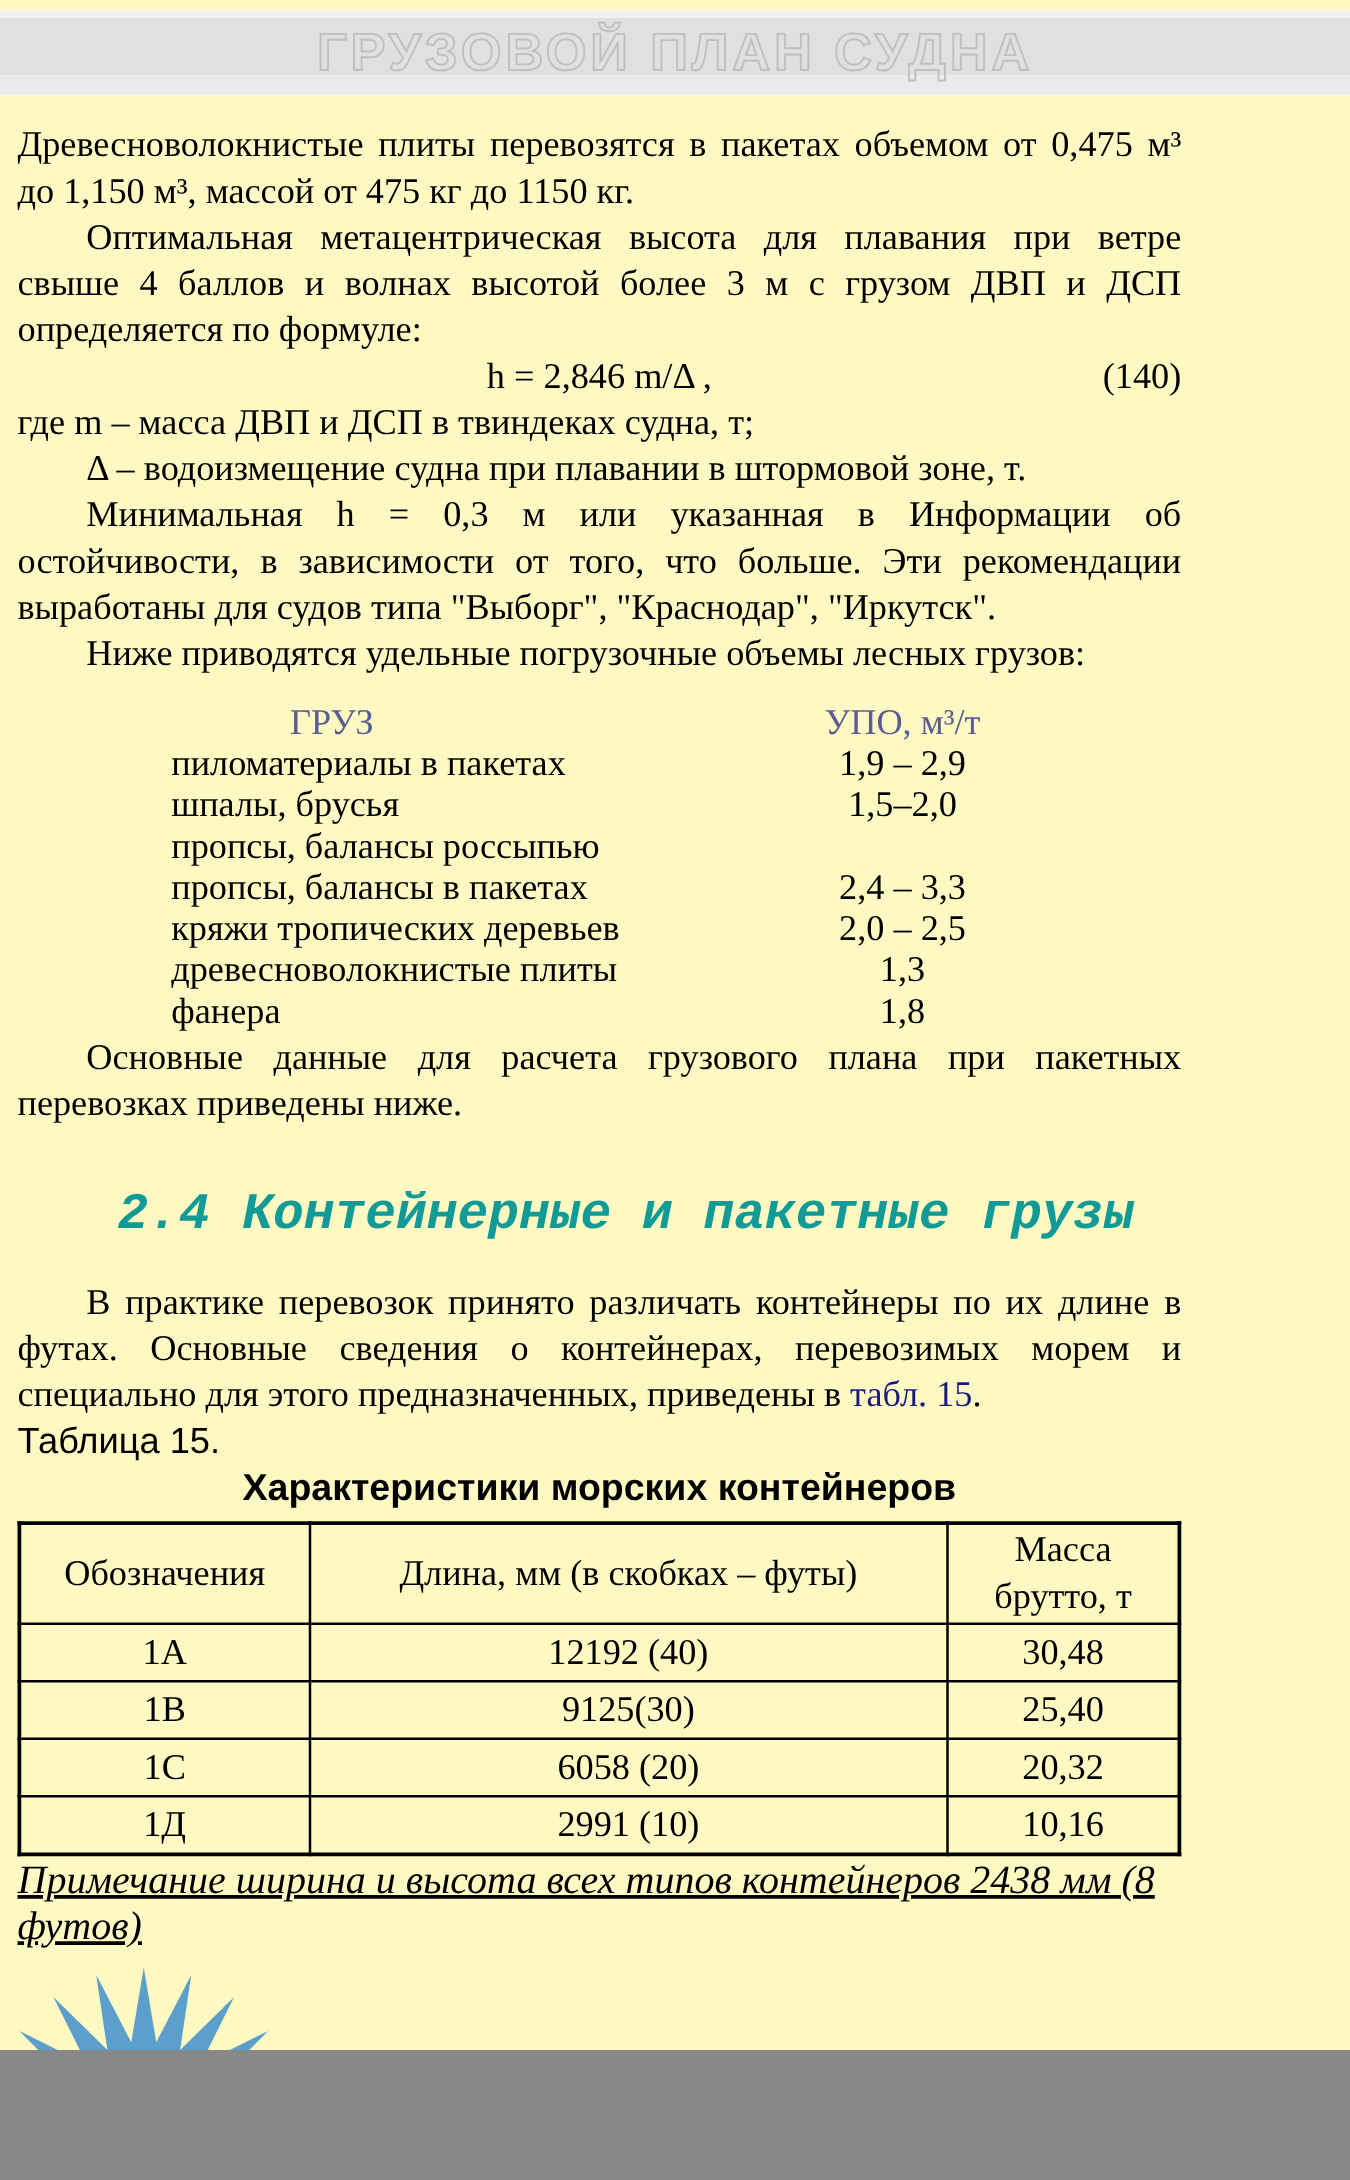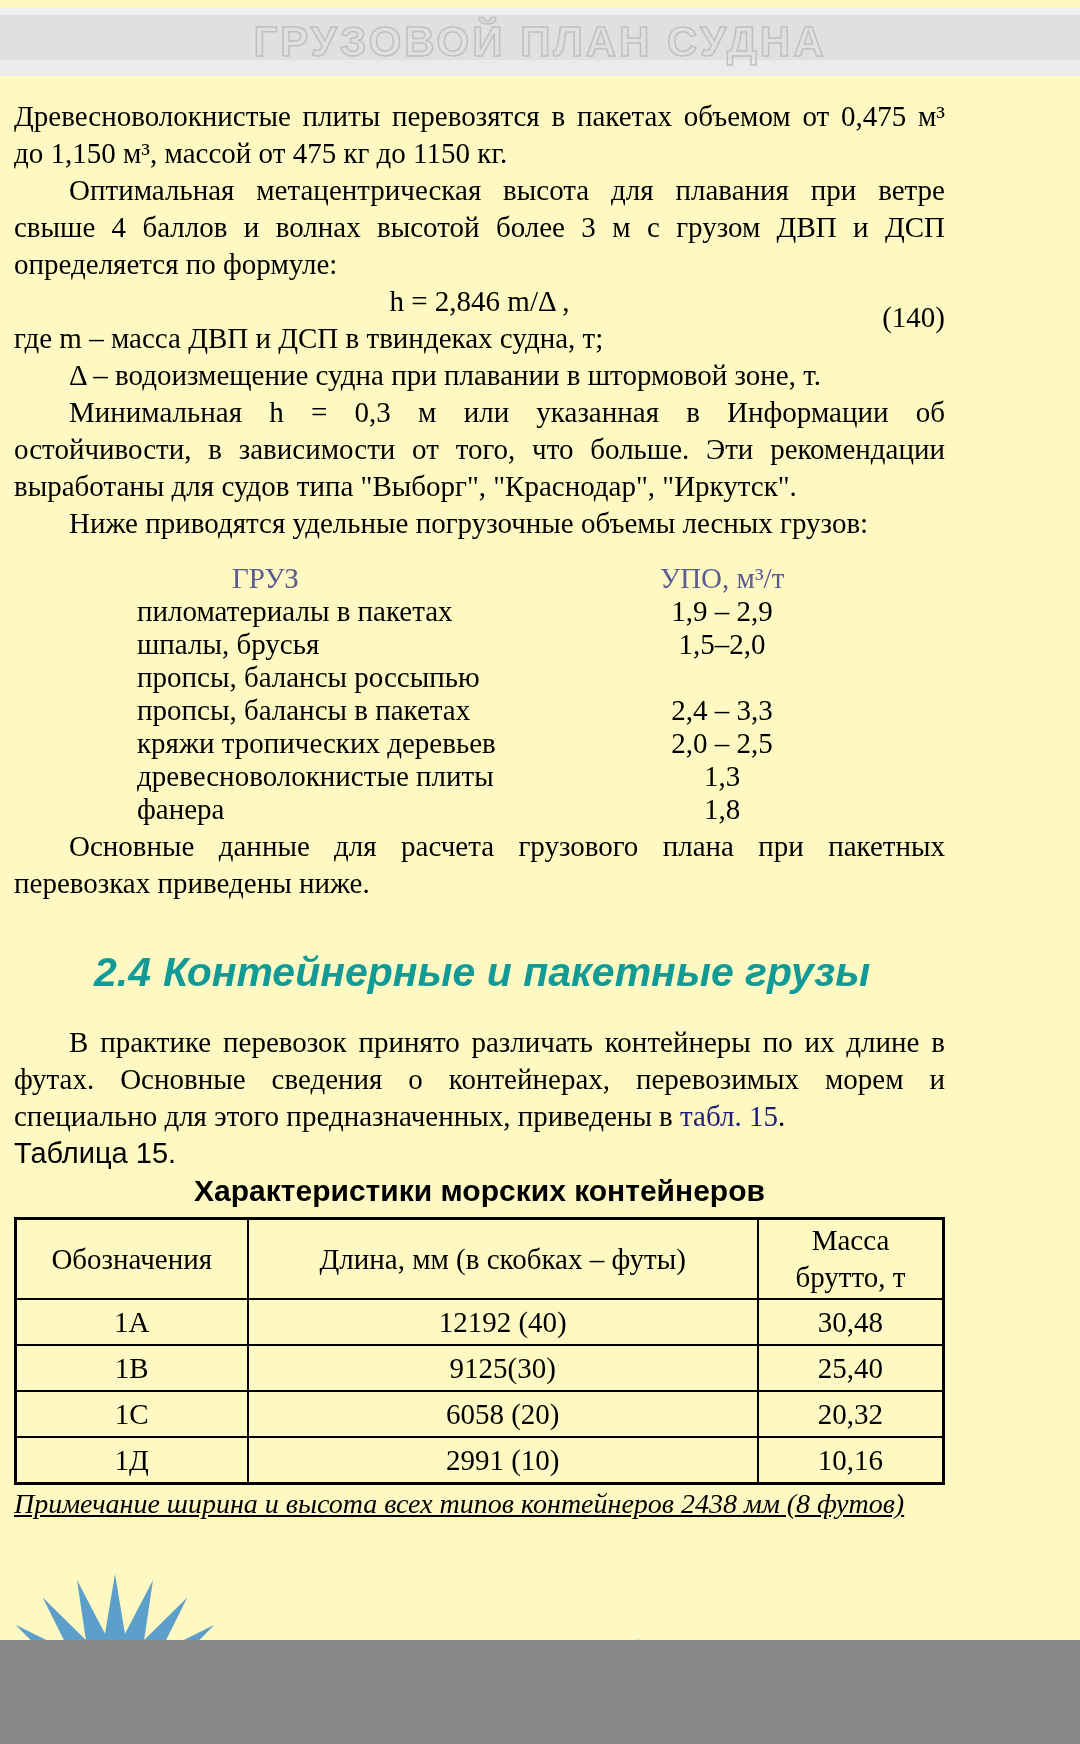--- a/index.html
+++ b/index.html
@@ -21,49 +21,49 @@
   }
   
   .content {
     position:absolute; top:76px; left:0; width:1080px; box-sizing:border-box;
     padding:22px 135px 0 14px;
     font-size:29px; line-height:37px; text-align:justify;
   }
   .content p { margin:0; }
   .ind { text-indent:55px; }
   .formula-row { position:relative; text-align:center; margin:8px 0; text-indent:0; }
-  .formula-num { position:absolute; right:0; top:16px; }
+  .formula-num { position:absolute; right:0; top:0; }
   .delta-line { padding-left:55px; text-indent:0; text-align:left; }
   
   .cargo { margin:6px 0 2px 123px; line-height:33px; text-align:left; }
   .cargo-row { display:flex; }
   .cargo-name { width:460px; }
   .cargo-val { width:250px; text-align:center; }
   .cargo-head { color:#5c5c94;margin-top:20px; }
   .cargo-head .cargo-name { padding-left:95px; box-sizing:border-box; }
   
   .section-h {
-    margin:46px 0 0 80px; display:flex; gap:12px; text-align:left; text-indent:0;
-    font-family:Liberation Sans, sans-serif; font-style:italic; font-weight:bold;
+    margin:46px 0 0 80px; display:flex; gap:26px; text-align:left; text-indent:0;
+    font-family:Liberation Mono, monospace; font-style:italic; font-weight:bold;
     font-size:41px; line-height:48px; color:#129a96;align-items:flex-end;
   }
   .p8 { margin-top:28px !important; }
   .xref { color:#1b1b7e; text-decoration:none; cursor:pointer; }
   
   .tbl-caption { font-family:"Liberation Sans", sans-serif; font-size:29px; margin-top:14px; text-indent:0; }
   .tbl-title  { text-align:center; font-family:"Liberation Sans", sans-serif; font-weight:bold; font-size:30px; margin-top:4px; text-indent:0; }
   table.t15 { width:100%; border-collapse:collapse; margin-top:8px; border:3px solid #000; }
   .t15 th, .t15 td {
     border:2px solid #000; text-align:center; font-weight:normal;
     font-size:29px; padding:2px 6px;
   }
   .t15 th { height:46px; }
   .t15 td { height:40px; }
   .note {
-    margin:16px 0 0 30px; font-style:italic; font-size:28px;
+    margin:16px 0 0 30px; font-style:italic; font-size:32px;
     text-decoration:underline; text-align:left; text-indent:0;
     position:relative; z-index:1;
   }
   
   .footer-band1 { position:absolute; left:0; right:0; top:1650px; height:64px; background:#e2e2e2; }
   .footer-band2 { position:absolute; left:0; right:0; top:1714px; height:30px; background:#ededed; }
   .page-num {
     position:absolute; top:1676px; left:0; right:0; text-align:center;
     font-family:"Liberation Sans", sans-serif; font-size:32px; font-weight:bold;
     color:transparent; -webkit-text-stroke:1.2px #9a9a9a; z-index:2;

